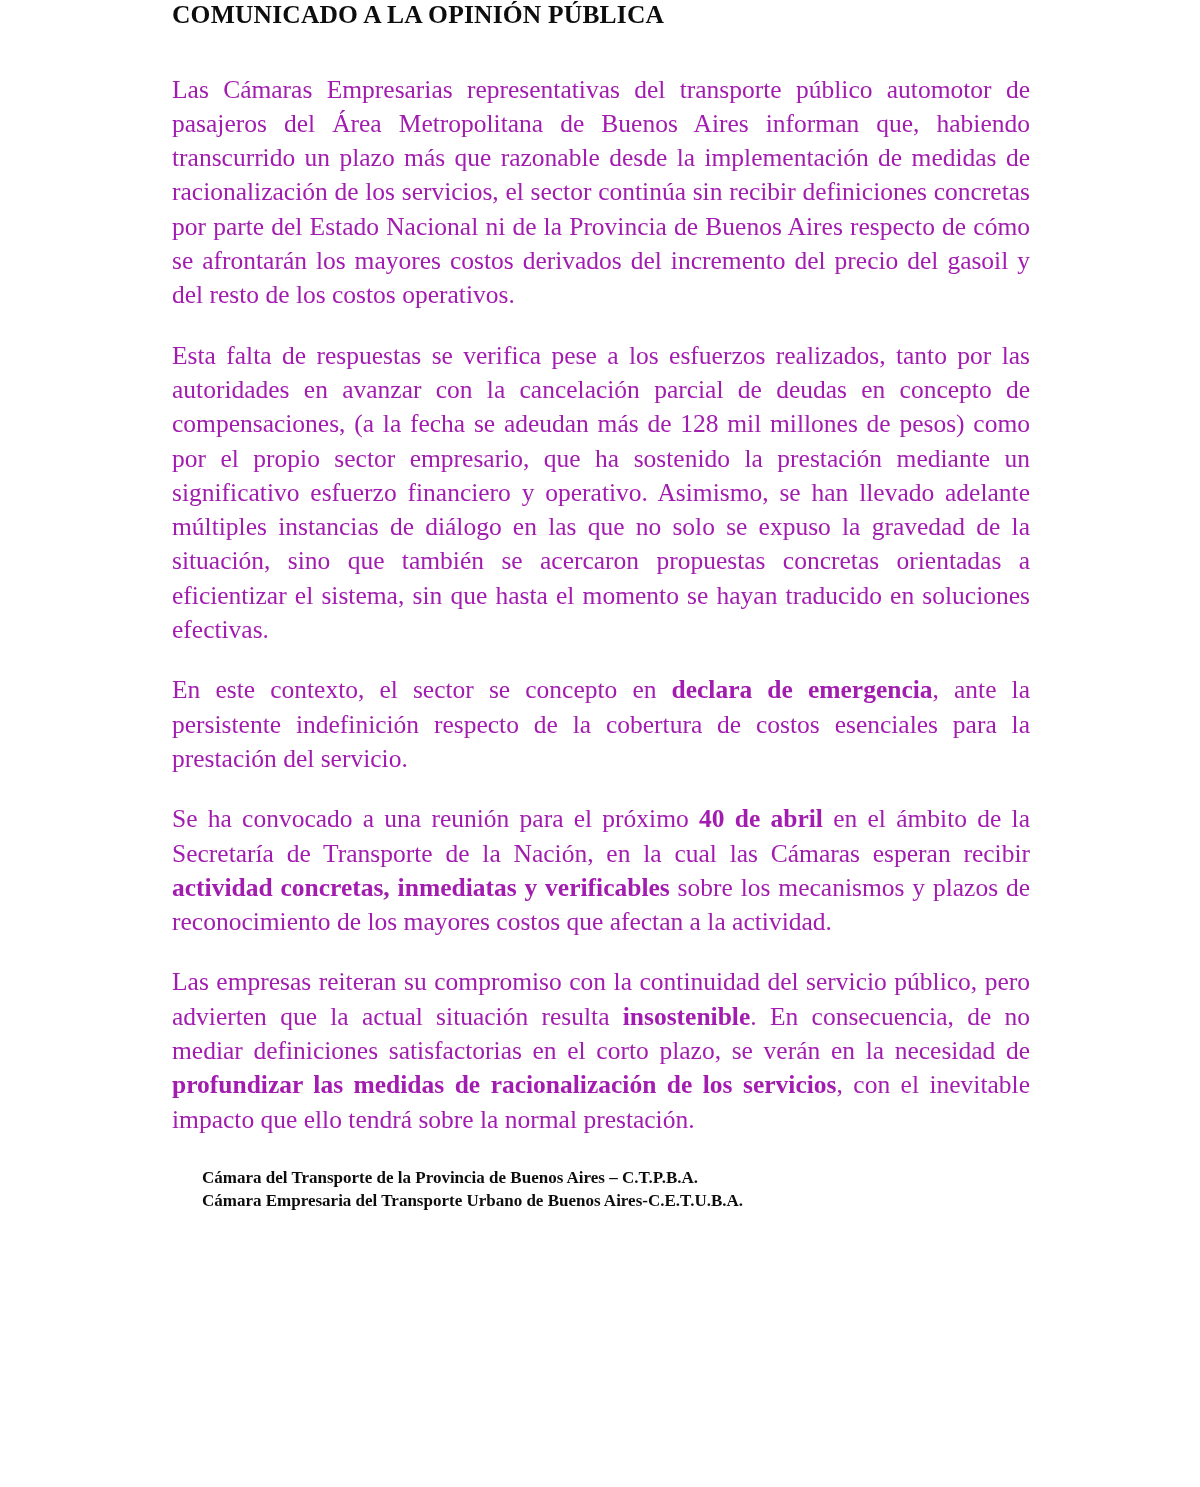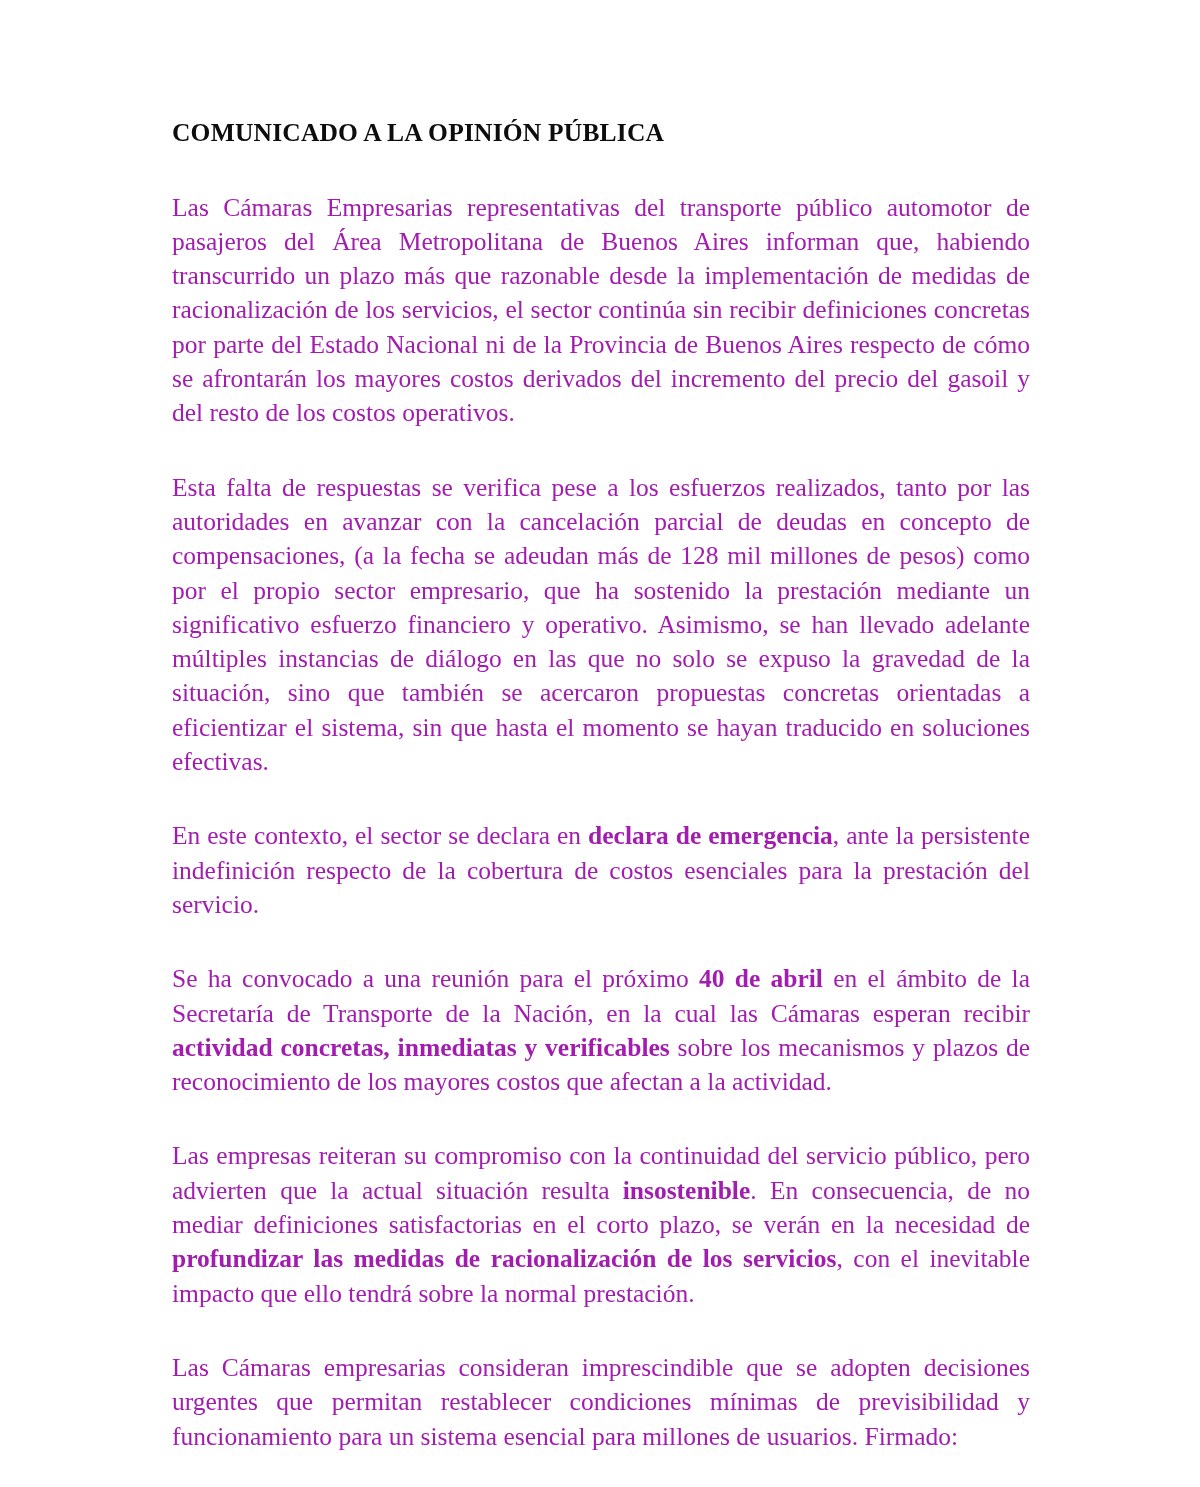--- a/index.html
+++ b/index.html
@@ -27,39 +27,38 @@
     position: absolute;
     left: 172px;
     top: 0;
     width: 858px;
   }
   .doc-title {
     font-size: 25.5px;
     font-weight: bold;
     letter-spacing: 0.2px;
     margin: 0;
-    padding-top: 118px;
     line-height: 1.2;
     text-align: left;
     color: #0d0d0d;
   }
   .para {
     font-size: 25.5px;
     line-height: 1.345;
     text-align: justify;
     text-justify: inter-word;
     margin: 0;
     color: #a21caf;
     hyphens: none;
   }
   .para.first-body {
     margin-top: 42px;
   }
   .para + .para {
-    margin-top: 40px;
+    margin-top: 26px;
   }
   .para b, .sig-line {
     font-weight: bold;
   }
   .signatures {
     margin-top: 30px;
     margin-left: 30px;
     width: 880px;
   }
   .sig-line {
@@ -74,24 +73,23 @@
 <body>
 
 <div class="page">
   <div class="content">
 
     <h1 class="doc-title">COMUNICADO A LA OPINIÓN PÚBLICA</h1>
 
     <div id="body-paragraphs">
         <p class="para first-body"><span>Las Cámaras Empresarias representativas del transporte público automotor de pasajeros del Área Metropolitana de Buenos Aires informan que, habiendo transcurrido un plazo más que razonable desde la implementación de medidas de racionalización de los servicios, el sector continúa sin recibir definiciones concretas por parte del Estado Nacional ni de la Provincia de Buenos Aires respecto de cómo se afrontarán los mayores costos derivados del incremento del precio del gasoil y del resto de los costos operativos.</span></p>
         <p class="para"><span>Esta falta de respuestas se verifica pese a los esfuerzos realizados, tanto por las autoridades en avanzar con la cancelación parcial de deudas en concepto de compensaciones, (a la fecha se adeudan más de 128 mil millones de pesos) como por el propio sector empresario, que ha sostenido la prestación mediante un significativo esfuerzo financiero y operativo. Asimismo, se han llevado adelante múltiples instancias de diálogo en las que no solo se expuso la gravedad de la situación, sino que también se acercaron propuestas concretas orientadas a eficientizar el sistema, sin que hasta el momento se hayan traducido en soluciones efectivas.</span></p>
-        <p class="para"><span>En este contexto, el sector se declara en </span><b>declara de emergencia</b><span>, ante la persistente indefinición respecto de la cobertura de costos esenciales para la prestación del servicio.</span></p>
+        <p class="para"><span>En este contexto, el sector se concepto en </span><b>declara de emergencia</b><span>, ante la persistente indefinición respecto de la cobertura de costos esenciales para la prestación del servicio.</span></p>
         <p class="para"><span>Se ha convocado a una reunión para el próximo </span><b>40 de abril</b><span> en el ámbito de la Secretaría de Transporte de la Nación, en la cual las Cámaras esperan recibir </span><b>actividad concretas, inmediatas y verificables</b><span> sobre los mecanismos y plazos de reconocimiento de los mayores costos que afectan a la actividad.</span></p>
         <p class="para"><span>Las empresas reiteran su compromiso con la continuidad del servicio público, pero advierten que la actual situación resulta </span><b>insostenible</b><span>. En consecuencia, de no mediar definiciones satisfactorias en el corto plazo, se verán en la necesidad de </span><b>profundizar las medidas de racionalización de los servicios</b><span>, con el inevitable impacto que ello tendrá sobre la normal prestación.</span></p>
-        <p class="para"><span>Las Cámaras empresarias consideran imprescindible que se adopten decisiones urgentes que permitan restablecer condiciones mínimas de previsibilidad y funcionamiento para un sistema esencial para millones de usuarios. Firmado:</span></p>
       </div>
 
     <div class="signatures" id="signature-block">
         <div class="sig-line">Cámara del Transporte de la Provincia de Buenos Aires – C.T.P.B.A.</div>
         <div class="sig-line">Cámara Empresaria del Transporte Urbano de Buenos Aires-C.E.T.U.B.A.</div>
       </div>
 
   </div>
 </div>
 

